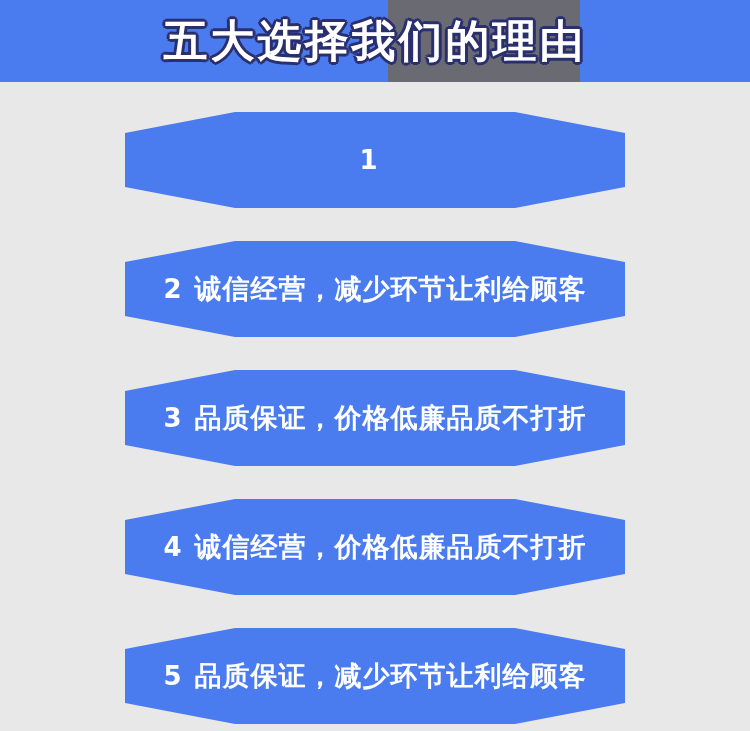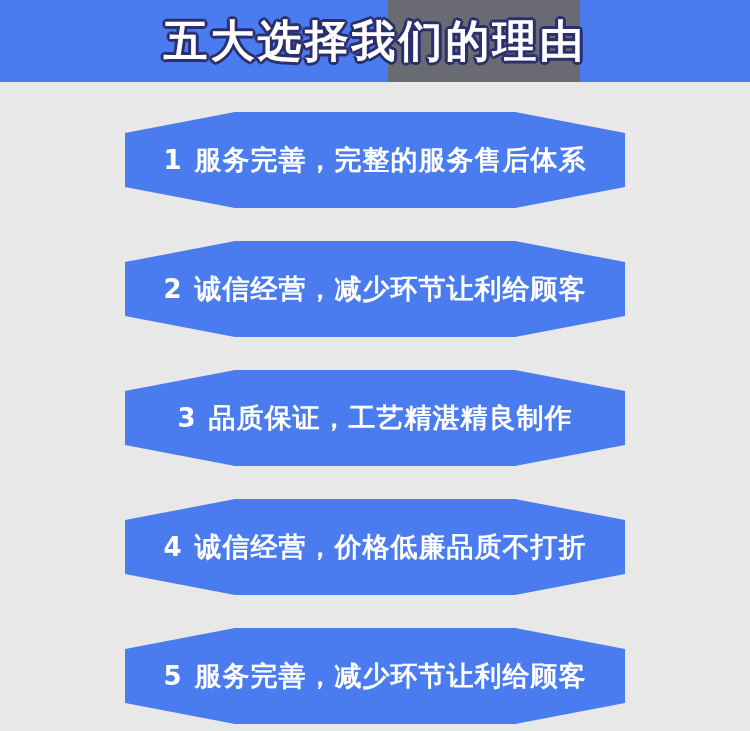--- a/index.html
+++ b/index.html
@@ -137,50 +137,49 @@
     <div class="header-bg-blue-right"></div>
     <div class="header-title">五大选择我们的理由</div>
   </div>
 
   <div class="reasons">
 
     <div class="reason-row r1">
       <div class="reason-shape"></div>
       <div class="reason-text">
         <span class="reason-num">1</span>
-        <span>服务完善，完整的服务售后体系</span>
       </div>
     </div>
 
     <div class="reason-row r2">
       <div class="reason-shape"></div>
       <div class="reason-text">
         <span class="reason-num">2</span>
         <span>诚信经营，减少环节让利给顾客</span>
       </div>
     </div>
 
     <div class="reason-row r3">
       <div class="reason-shape"></div>
       <div class="reason-text">
         <span class="reason-num">3</span>
-        <span>品质保证，工艺精湛精良制作</span>
+        <span>品质保证，价格低廉品质不打折</span>
       </div>
     </div>
 
     <div class="reason-row r4">
       <div class="reason-shape"></div>
       <div class="reason-text">
         <span class="reason-num">4</span>
         <span>诚信经营，价格低廉品质不打折</span>
       </div>
     </div>
 
     <div class="reason-row r5">
       <div class="reason-shape"></div>
       <div class="reason-text">
         <span class="reason-num">5</span>
-        <span>服务完善，减少环节让利给顾客</span>
+        <span>品质保证，减少环节让利给顾客</span>
       </div>
     </div>
 
   </div>
 </div>
 
 </body></html>

